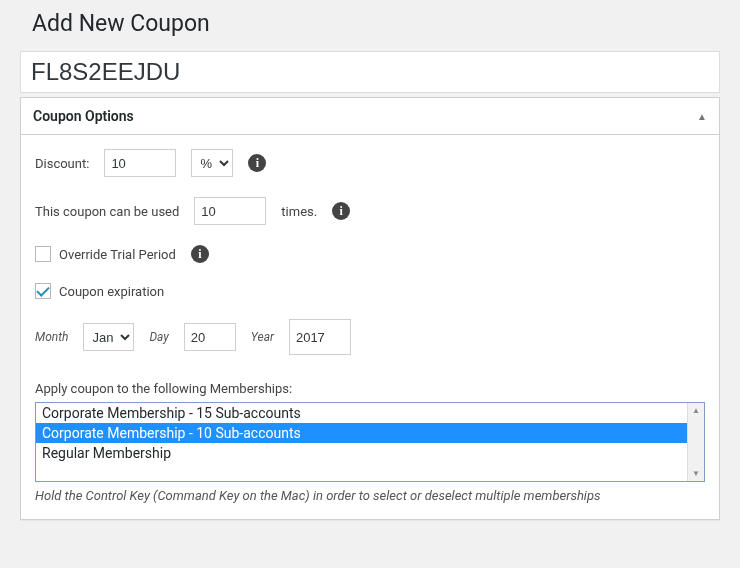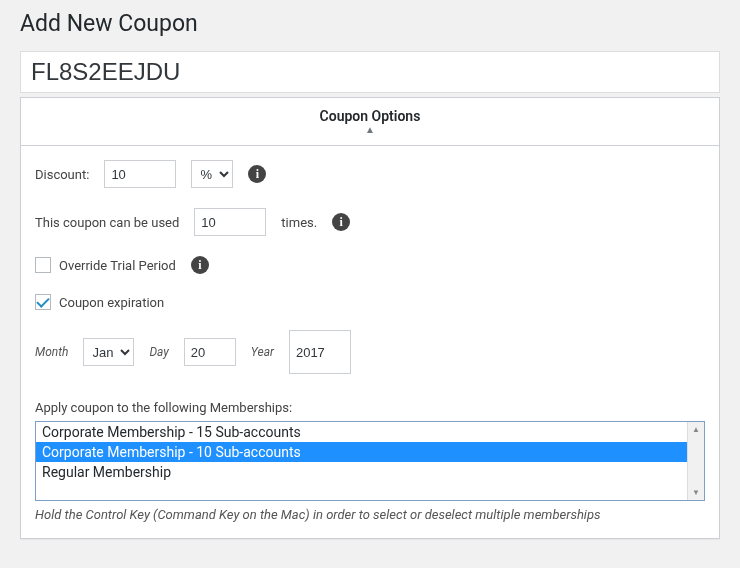--- a/index.html
+++ b/index.html
@@ -10,21 +10,21 @@
     background: #f1f1f1;
     color: #32373c;
     width: 740px;
   }
   .wrap {
     padding: 10px 20px 20px 20px;
   }
   h1 {
     font-size: 23px;
     font-weight: 400;
-    margin: 0 0 14px 0;
+    margin: 0 0 14px 12px;
     color: #23282d;
   }
   .title-field {
     width: 100%;
     font-size: 24px;
     padding: 6px 10px;
     border: 1px solid #ddd;
     background: #fff;
     color: #32373c;
     margin-bottom: 4px;
@@ -33,21 +33,20 @@
     background: #fff;
     border: 1px solid #ccd0d4;
     box-shadow: 0 1px 1px rgba(0,0,0,.04);
   }
   .postbox-header {
     display: flex;
     align-items: center;
     justify-content: space-between;
     border-bottom: 1px solid #ccd0d4;
     padding: 10px 12px;
-    flex-direction: column;
   }
   .postbox-header h2 {
     font-size: 14px;
     font-weight: 600;
     margin: 0;
     color: #23282d;
   }
   .toggle-indicator {
     color: #72777c;
     font-size: 10px;
@@ -87,21 +86,21 @@
     color: #32373c;
     height: 28px;
   }
   input[type="text"].year-input {
     width: 62px;
     padding: 3px 6px;
     font-size: 13px;
     border: 1px solid #ccd0d4;
     background: #fff;
     color: #32373c;
-    height: 44px;
+    height: 36px;
   }
   select.small-select {
     height: 28px;
     font-size: 13px;
     border: 1px solid #ccd0d4;
     background: #fff;
     color: #32373c;
     padding: 0 4px;
   }
   .select-wrap {

